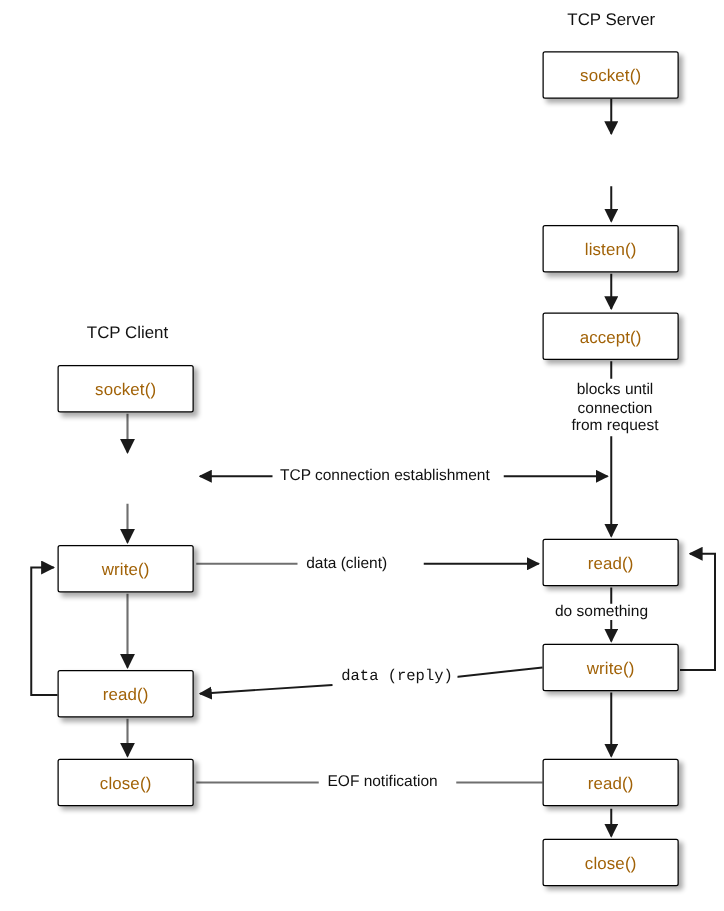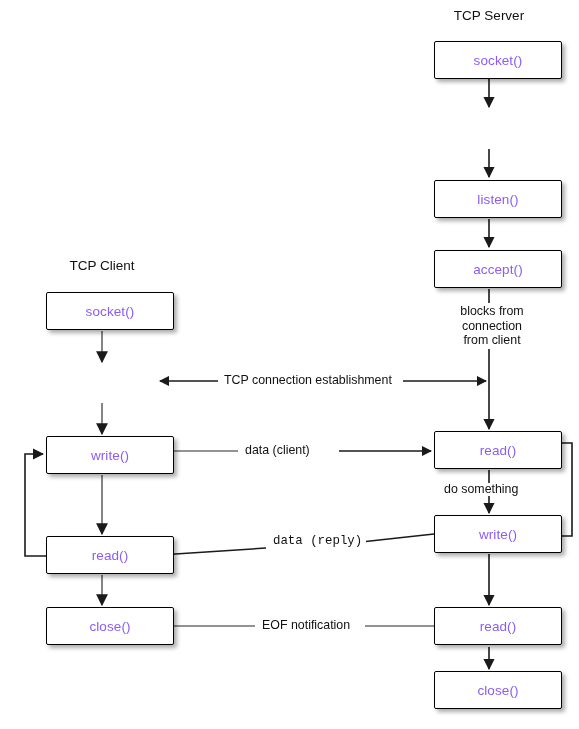--- a/index.html
+++ b/index.html
@@ -22,30 +22,30 @@
     position: absolute;
     left: 0;
     top: 0;
     width: 579px;
     height: 729px;
     pointer-events: none;
   }
   .node-box {
     position: absolute;
     box-sizing: border-box;
-    width: 128px;
+    width: 109px;
     height: 38px;
     background: #ffffff;
     border: 1.4px solid #000000;
     border-radius: 2px;
     display: flex;
     align-items: center;
     justify-content: center;
     font-size: 13.5px;
-    color: #8b5cf6;
+    color: #a16207;
     box-shadow: 3px 3px 4px rgba(0,0,0,0.33);
     z-index: 3;
     letter-spacing: 0.1px;
   }
   .col-title {
     position: absolute;
     font-size: 13.5px;
     color: #111111;
     text-align: center;
     width: 130px;
@@ -123,23 +123,23 @@
 
   <div class="node-box" style="left:424px; top:41px;">socket()</div>
   <div class="node-box" style="left:424px; top:180px;">listen()</div>
   <div class="node-box" style="left:424px; top:250px;">accept()</div>
   <div class="node-box" style="left:424px; top:431px;">read()</div>
   <div class="node-box" style="left:424px; top:515px;">write()</div>
   <div class="node-box" style="left:424px; top:607px;">read()</div>
   <div class="node-box" style="left:424px; top:671px;">close()</div>
 
   <div class="edge-label multiline" style="left:428px; top:303px;">
-    <div>blocks from</div>
+    <div>blocks until</div>
     <div>connection</div>
-    <div>from client</div>
+    <div>from request</div>
   </div>
 
   <div class="edge-label" style="left:430px; top:483px;">do something</div>
 
   <div class="col-title" style="left:27px; top:258px;">TCP Client</div>
 
   <div class="node-box" style="left:36px; top:292px;">socket()</div>
   <div class="node-box" style="left:36px; top:436px;">write()</div>
   <div class="node-box" style="left:36px; top:536px;">read()</div>
   <div class="node-box" style="left:36px; top:607px;">close()</div>

